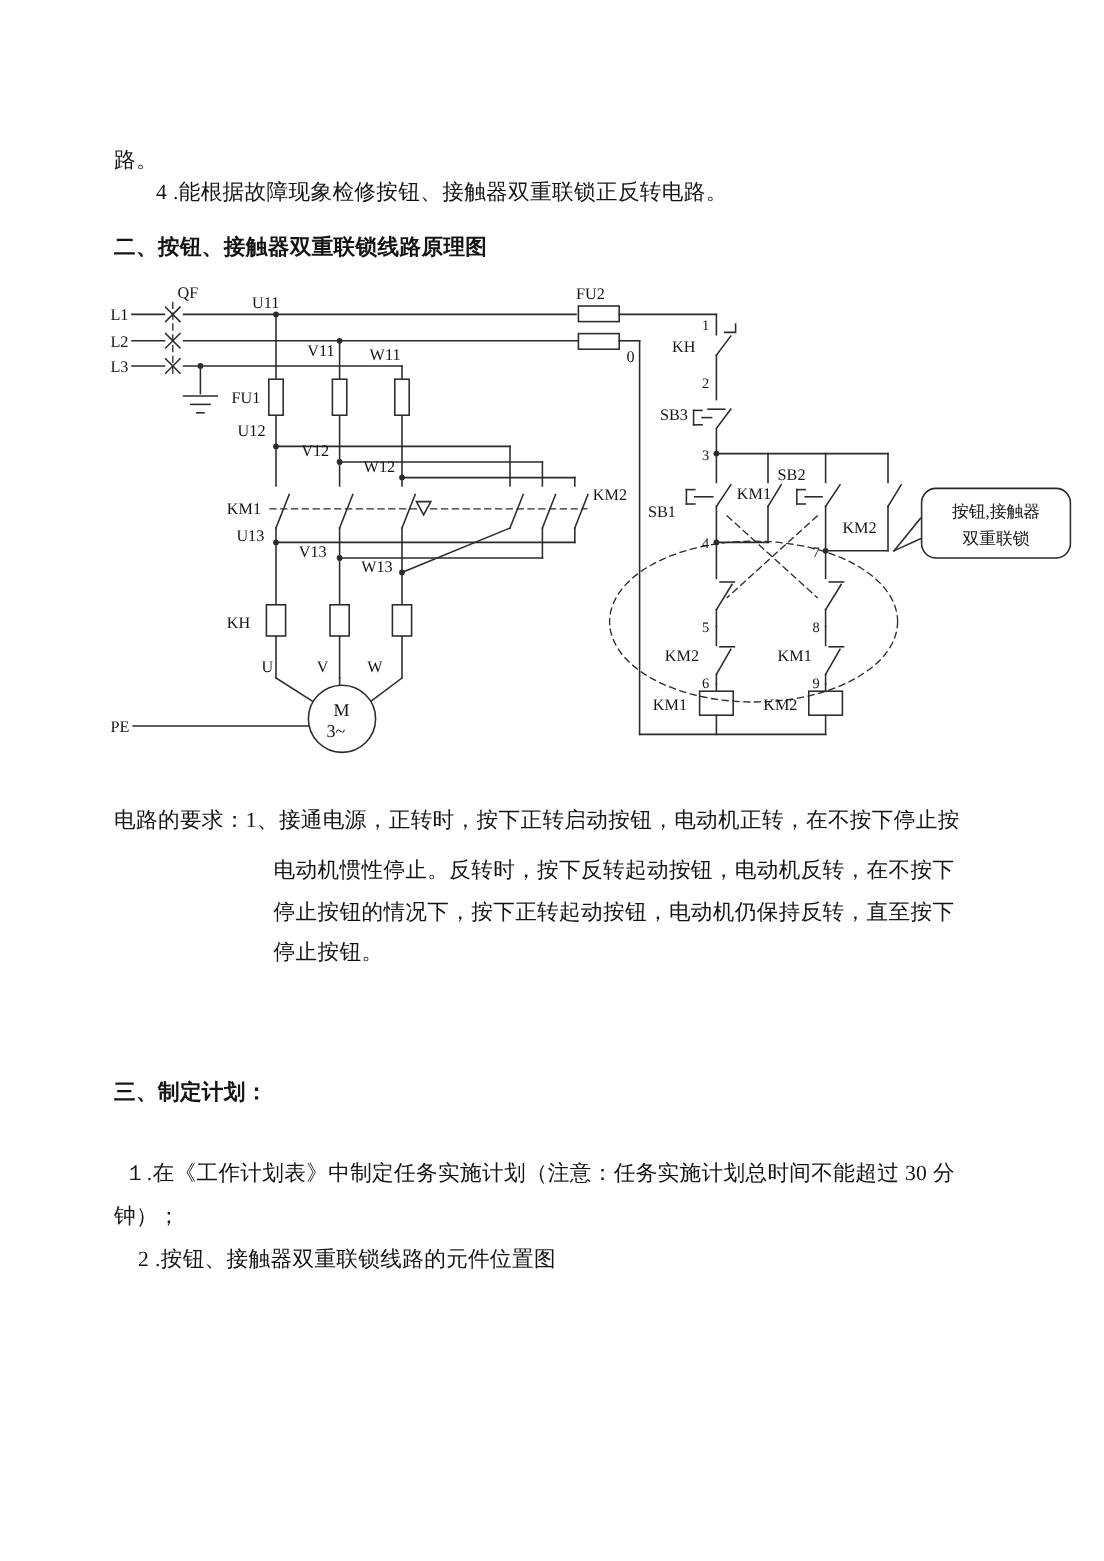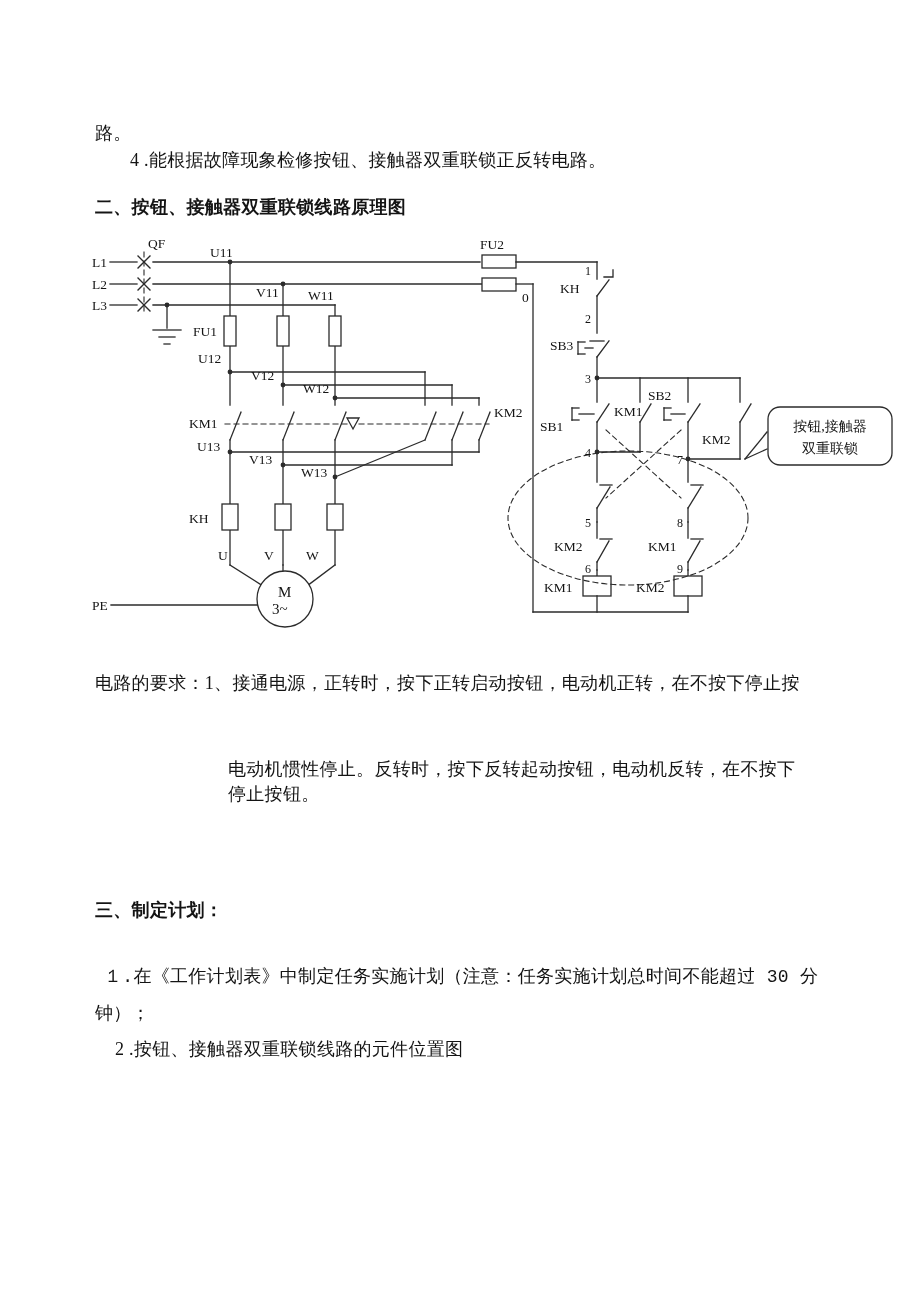--- a/index.html
+++ b/index.html
@@ -278,21 +278,22 @@
       <text class="num" x="683" y="527" text-anchor="end">8</text>
       <text class="num" x="683" y="573" text-anchor="end">9</text>
     </g>
   </svg>
 
   <div class="t" style="left:95px;top:123px;">路。</div>
   <div class="t" style="left:130px;top:150px;">4 .能根据故障现象检修按钮、接触器双重联锁正反转电路。</div>
   <div class="t bold" style="left:95px;top:198px;">二、按钮、接触器双重联锁线路原理图</div>
 
   <div class="t" style="left:95px;top:645px;margin-top:28px;">电路的要求：1、接通电源，正转时，按下正转启动按钮，电动机正转，在不按下停止按</div>
-  <div class="t" style="left:228px;top:715px;margin-top:44px;">电动机惯性停止。反转时，按下反转起动按钮，电动机反转，在不按下</div>
+  <div class="t" style="left:228px;top:715px;">电动机惯性停止。反转时，按下反转起动按钮，电动机反转，在不按下</div>
+  <div class="t" style="left:228px;top:750px;">停止按钮的情况下，按下正转起动按钮，电动机仍保持反转，直至按下</div>
   <div class="t" style="left:228px;top:785px;font-family:Liberation Mono, monospace;">停止按钮。</div>
 
   <div class="t" style="left:95px;top:900px;font-weight:bold;">三、制定计划：</div>
-  <div class="t" style="left:104px;top:967px;font-family:Liberation Mono, monospace;">１.在《工作计划表》中制定任务实施计划（注意：任务实施计划总时间不能超过 30 分</div>
+  <div class="t" style="left:104px;top:967px;">１.在《工作计划表》中制定任务实施计划（注意：任务实施计划总时间不能超过 30 分</div>
   <div class="t" style="left:95px;top:1003px;">钟）；</div>
   <div class="t" style="left:95px;top:1039px;margin-left:20px;">2 .按钮、接触器双重联锁线路的元件位置图</div>
 
 </div>
 
 </body></html>

